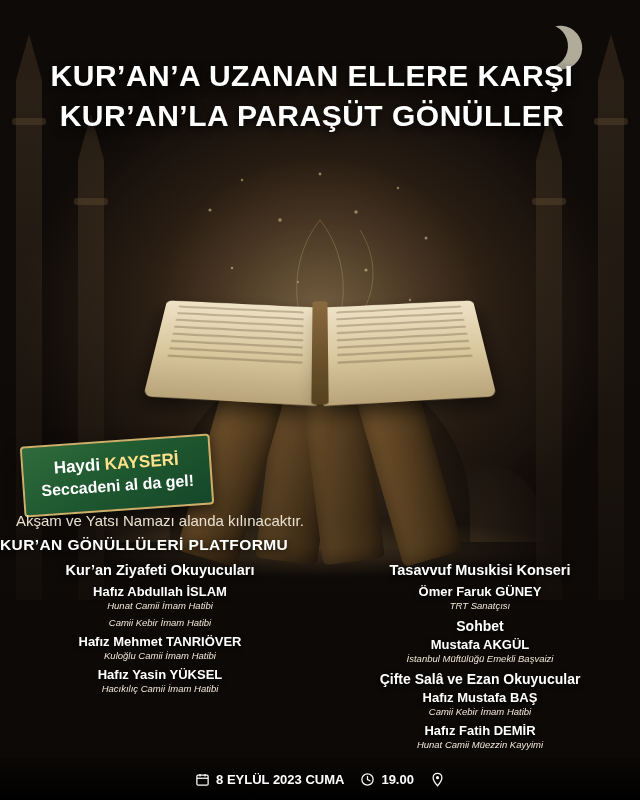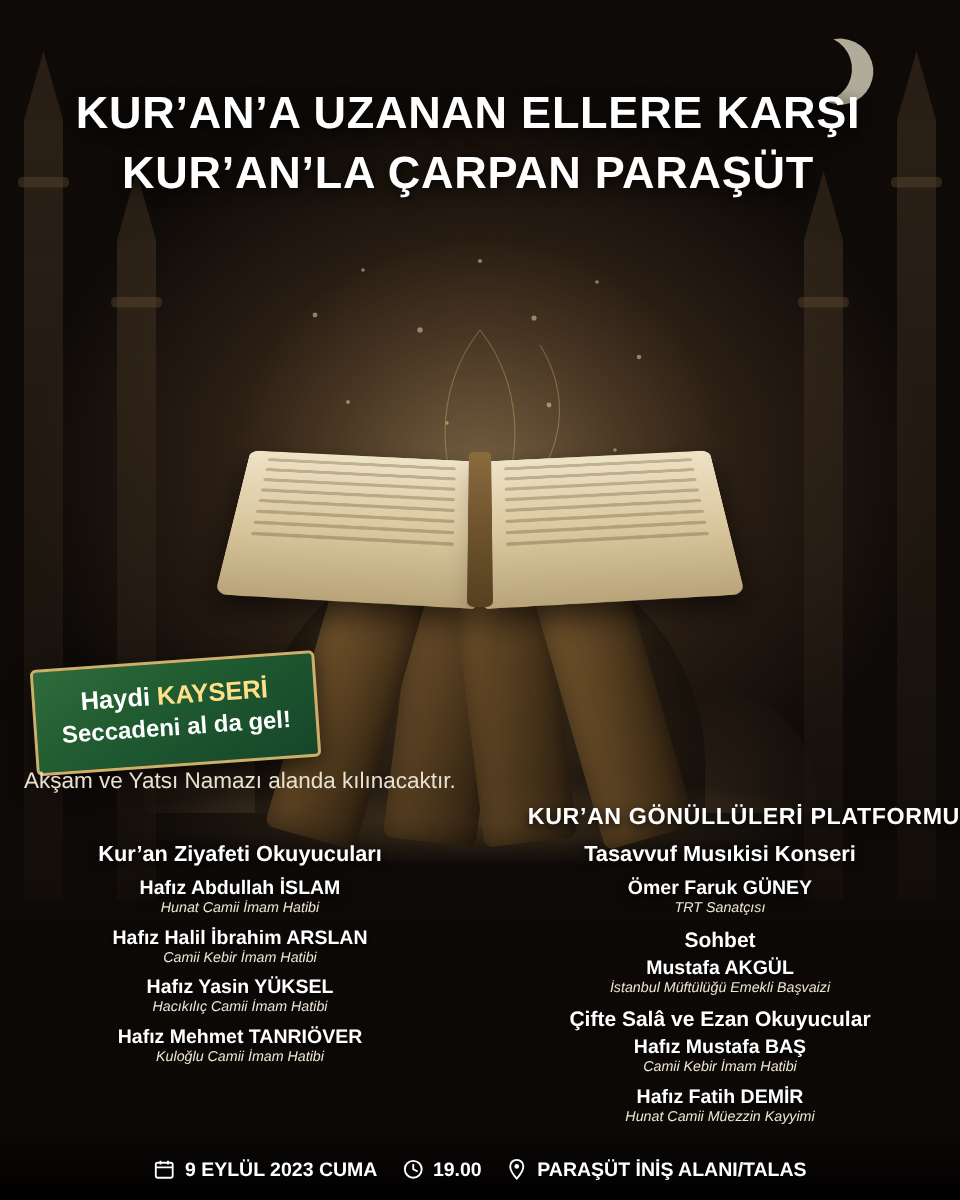--- a/index.html
+++ b/index.html
@@ -150,21 +150,21 @@
   .rug .r1 b { color: #ffe08a; }
   .rug .r2 { color: #fff; font-size: 16px; font-weight: bold; margin-top: 3px; }
   .note {
     position: absolute; left: 16px; top: 512px;
     color: #e9e0d0; font-size: 15px;
   }
 
   
   .platform {
     position: absolute; left: 0; right: 0; top: 536px;
-    text-align: right; color: #fff;
+    text-align: left; color: #fff;
     font-size: 15.5px; font-weight: bold; letter-spacing: 0.4px;
     text-shadow: 0 2px 6px rgba(0,0,0,0.8);
   }
 
   
   .cols {
     position: absolute; left: 0; right: 0; top: 562px; height: 190px;
     display: flex;
   }
   .col { flex: 1; text-align: center; color: #fff; padding: 0 6px; }
@@ -256,21 +256,21 @@
           <div class="line"></div>
         <div class="line"></div>
           <div class="line"></div>
       </div>
       <div class="spine"></div>
     </div>
   </div>
 
   <div class="headline">
     <div class="l1">KUR’AN’A UZANAN ELLERE KARŞI</div>
-    <div class="l2">KUR’AN’LA ÇARPAN PARAŞÜT</div>
+    <div class="l2">KUR’AN’LA PARAŞÜT GÖNÜLLER</div>
   </div>
 
   <div class="rug">
     <div class="r1">
       <span>Haydi </span><b>KAYSERİ</b>
     </div>
     <div class="r2">Seccadeni al da gel!</div>
   </div>
   <div class="note">Akşam ve Yatsı Namazı alanda kılınacaktır.</div>
 
@@ -279,30 +279,29 @@
   <div class="cols">
 
     <div class="col">
       <div class="col-title">Kur’an Ziyafeti Okuyucuları</div>
 
       <div class="entry">
         <div class="nm">Hafız Abdullah İSLAM</div>
         <div class="rl">Hunat Camii İmam Hatibi</div>
       </div>
       <div class="entry">
-        <div class="nm">Hafız Halil İbrahim ARSLAN</div>
         <div class="rl">Camii Kebir İmam Hatibi</div>
+      </div>
+      <div class="entry">
+        <div class="nm">Hafız Mehmet TANRIÖVER</div>
+        <div class="rl">Kuloğlu Camii İmam Hatibi</div>
       </div>
       <div class="entry">
         <div class="nm">Hafız Yasin YÜKSEL</div>
         <div class="rl">Hacıkılıç Camii İmam Hatibi</div>
-      </div>
-      <div class="entry">
-        <div class="nm">Hafız Mehmet TANRIÖVER</div>
-        <div class="rl">Kuloğlu Camii İmam Hatibi</div>
       </div>
     </div>
 
     <div class="col">
       <div class="col-title">Tasavvuf Musıkisi Konseri</div>
       <div class="entry">
         <div class="nm">Ömer Faruk GÜNEY</div>
         <div class="rl">TRT Sanatçısı</div>
       </div>
 
@@ -326,31 +325,30 @@
   </div>
 
   <div class="footer">
     <div class="fitem">
       <svg width="15" height="15" viewBox="0 0 24 24">
         <rect x="3" y="5" width="18" height="16" rx="2" fill="none" stroke="#fff" stroke-width="2"></rect>
         <line x1="3" y1="10" x2="21" y2="10" stroke="#fff" stroke-width="2"></line>
         <line x1="8" y1="3" x2="8" y2="7" stroke="#fff" stroke-width="2"></line>
         <line x1="16" y1="3" x2="16" y2="7" stroke="#fff" stroke-width="2"></line>
       </svg>
-      <span>9 EYLÜL 2023 CUMA</span>
+      <span>8 EYLÜL 2023 CUMA</span>
     </div>
     <div class="fitem">
       <svg width="15" height="15" viewBox="0 0 24 24">
         <circle cx="12" cy="12" r="9" fill="none" stroke="#fff" stroke-width="2"></circle>
         <path d="M12 7 V12 L16 14" fill="none" stroke="#fff" stroke-width="2" stroke-linecap="round"></path>
       </svg>
       <span>19.00</span>
     </div>
     <div class="fitem">
       <svg width="15" height="15" viewBox="0 0 24 24">
         <path d="M12 2 C8 2 5 5 5 9 c0 5 7 13 7 13 s7-8 7-13 c0-4-3-7-7-7 z" fill="none" stroke="#fff" stroke-width="2"></path>
         <circle cx="12" cy="9" r="2.5" fill="#fff"></circle>
       </svg>
-      <span>PARAŞÜT İNİŞ ALANI/TALAS</span>
     </div>
   </div>
 
 </div>
 
 </body></html>

